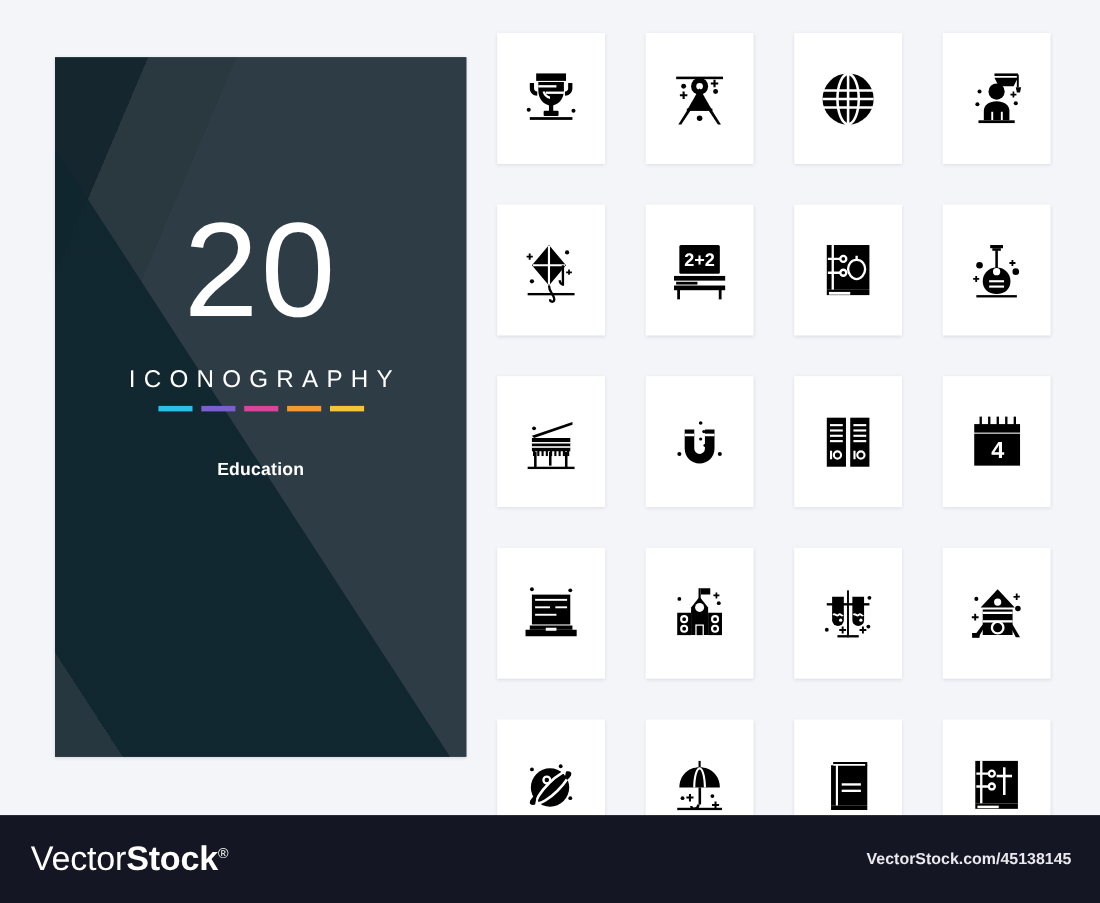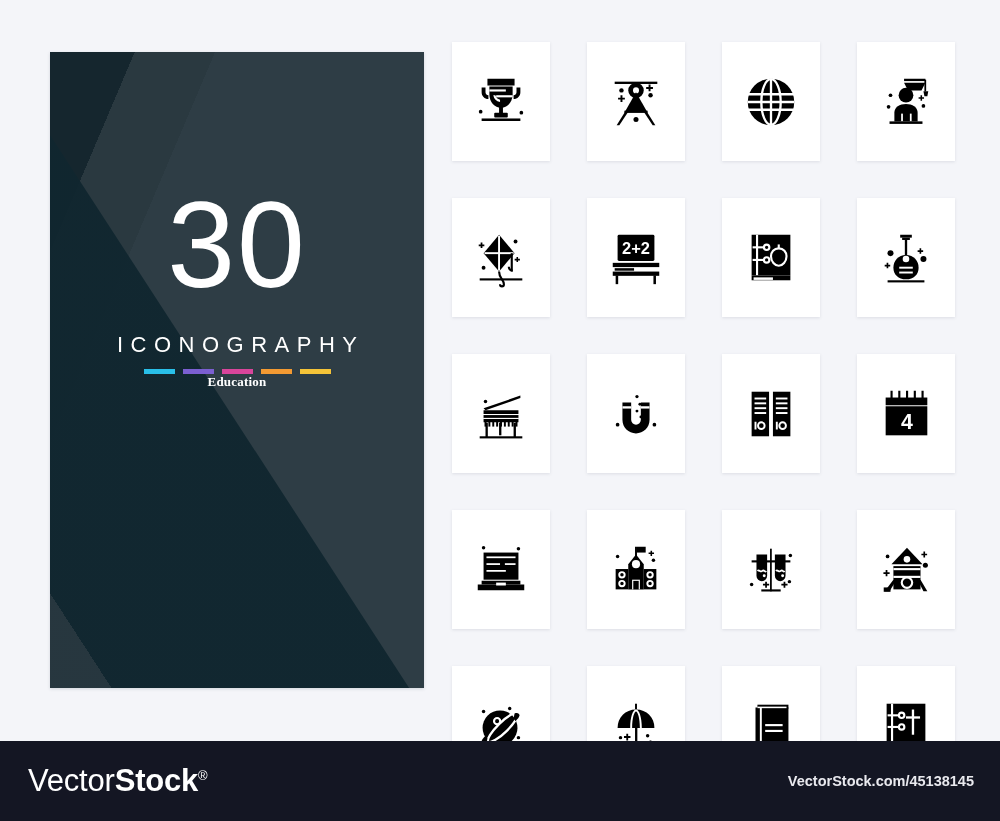--- a/index.html
+++ b/index.html
@@ -84,32 +84,32 @@
     margin-top: 11px;
     display: flex;
     gap: 8px;
   }
   #hero-bars span {
     display: block;
     width: 31px;
     height: 5px;
   }
   #hero-subject {
-    font-size: 13px;
+    margin-top: 45px;
+    font-size: 16px;
     font-weight: 700;
     color: #ffffff;
     letter-spacing: 0.2px;
-    font-family: Liberation Serif, serif;
   }
 
   
   #grid {
     position: absolute;
     left: 452px;
-    top: 42px;
+    top: 30px;
     width: 500px;
     display: grid;
     grid-template-columns: repeat(4, 98px);
     grid-auto-rows: 119px;
     column-gap: 33px;
     row-gap: 13px;
     gap: 37px;
   }
   .cell {
     width: 98px;
@@ -166,21 +166,21 @@
 </style>
 </head>
 <body>
 
 <div id="stage" style="background: rgb(244, 245, 249);">
 
   <div id="hero">
     <div id="hero-stripes"></div>
     <div id="hero-stripe-right"></div>
     <div id="hero-content">
-      <div id="hero-count">30</div>
+      <div id="hero-count">20</div>
       <div id="hero-word">ICONOGRAPHY</div>
       <div id="hero-bars">
         <span style="background: rgb(41, 191, 232);"></span>
         <span style="background: rgb(123, 95, 209);"></span>
         <span style="background: rgb(217, 69, 155);"></span>
         <span style="background: rgb(244, 154, 50);"></span>
         <span style="background: rgb(245, 196, 56);"></span>
       </div>
       <div id="hero-subject">Education</div>
     </div>

